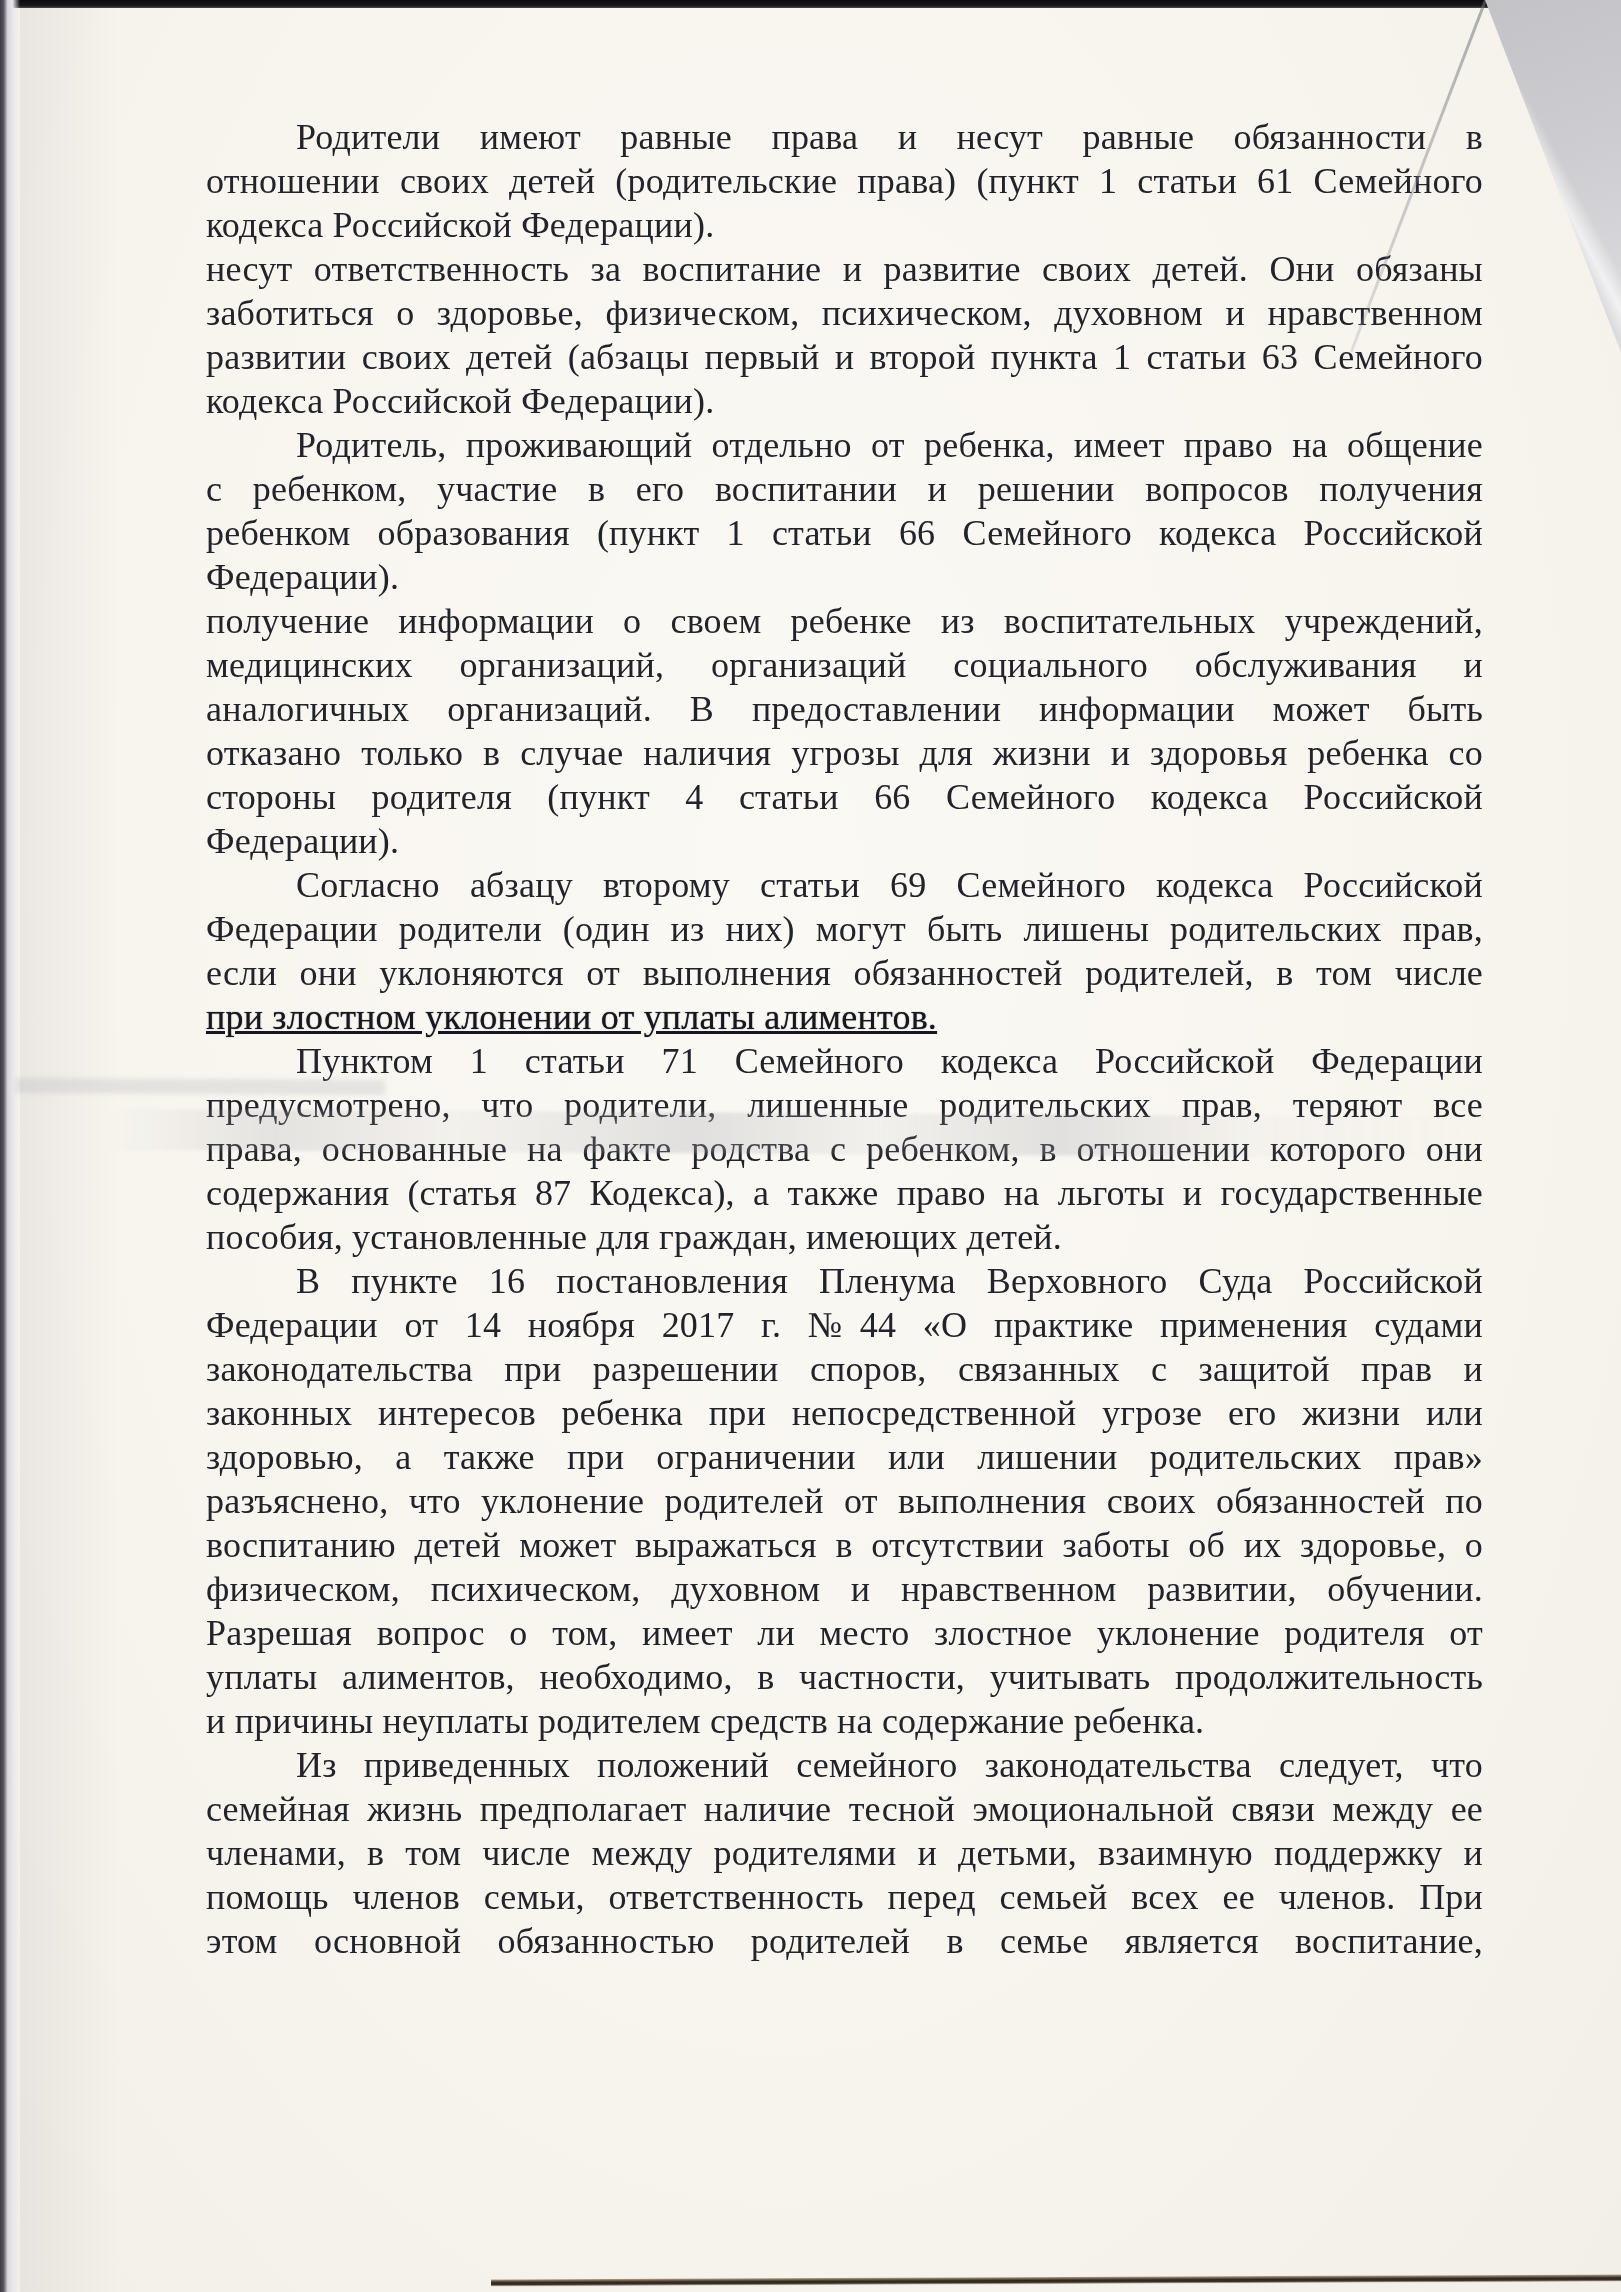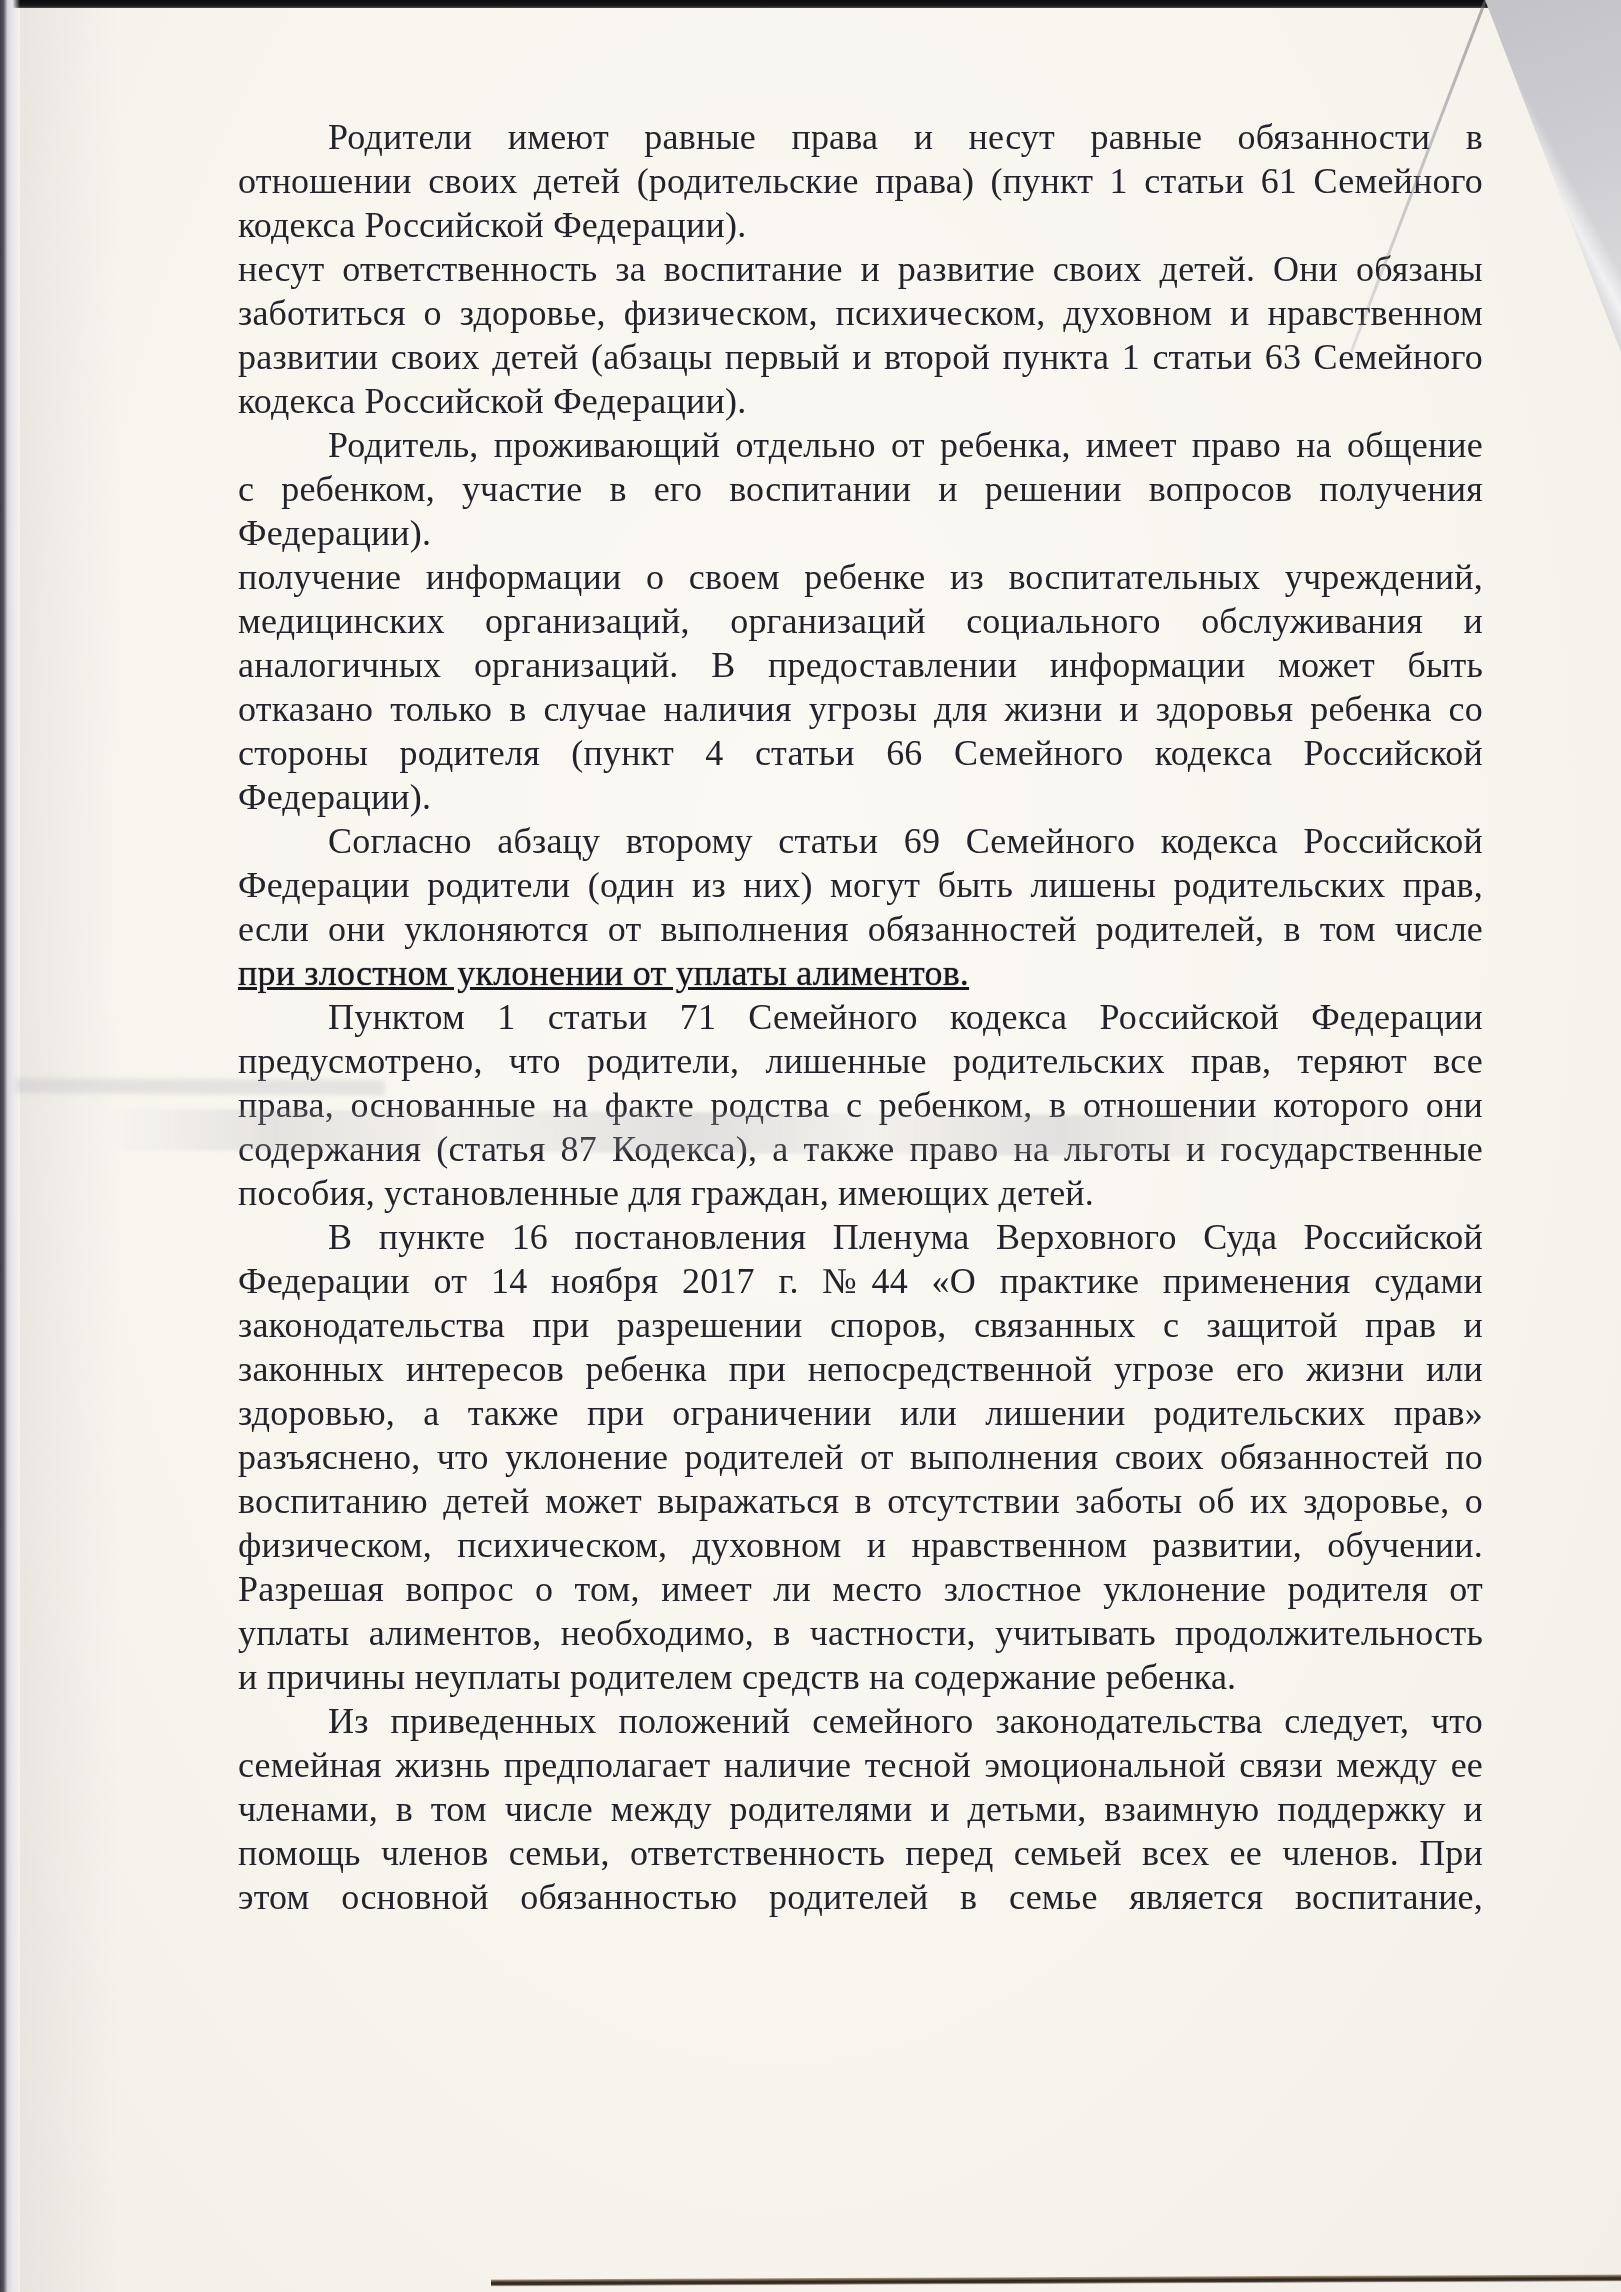--- a/index.html
+++ b/index.html
@@ -64,21 +64,21 @@
     background:rgba(175,175,182,0.28);
     pointer-events:none;
   }
   
   .textblock{
     position:absolute;left:206px;top:115px;width:1277px;
     font-size:36px;line-height:44px;color:#23232b;
     letter-spacing:0.2px;
   }
   .paragraph{margin:0;}
-  .line{text-align:justify;text-align-last:justify;white-space:normal;margin-left:32px;}
+  .line{text-align:justify;text-align-last:justify;white-space:normal;}
   .line-final{text-align-last:left;}
   .line-indent{text-indent:90px;}
   .line-smudged{color:#17171f;text-shadow:0 0 1.1px rgba(22,22,32,0.8);text-decoration:underline;}
 </style>
 </head>
 <body>
 
 <div class="page">
   <div class="left-shade"></div>
   <div class="textblock">
@@ -89,20 +89,21 @@
       </div>
       <div class="paragraph">
         <div class="line">несут ответственность за воспитание и развитие своих детей. Они обязаны</div>
         <div class="line">заботиться о здоровье, физическом, психическом, духовном и нравственном</div>
         <div class="line">развитии своих детей (абзацы первый и второй пункта 1 статьи 63 Семейного</div>
         <div class="line line-final">кодекса Российской Федерации).</div>
       </div>
       <div class="paragraph">
         <div class="line line-indent">Родитель, проживающий отдельно от ребенка, имеет право на общение</div>
         <div class="line">с ребенком, участие в его воспитании и решении вопросов получения</div>
+        <div class="line">ребенком образования (пункт 1 статьи 66 Семейного кодекса Российской</div>
         <div class="line line-final">Федерации).</div>
       </div>
       <div class="paragraph">
         <div class="line">получение информации о своем ребенке из воспитательных учреждений,</div>
         <div class="line">медицинских организаций, организаций социального обслуживания и</div>
         <div class="line">аналогичных организаций. В предоставлении информации может быть</div>
         <div class="line">отказано только в случае наличия угрозы для жизни и здоровья ребенка со</div>
         <div class="line">стороны родителя (пункт 4 статьи 66 Семейного кодекса Российской</div>
         <div class="line line-final">Федерации).</div>
       </div>

